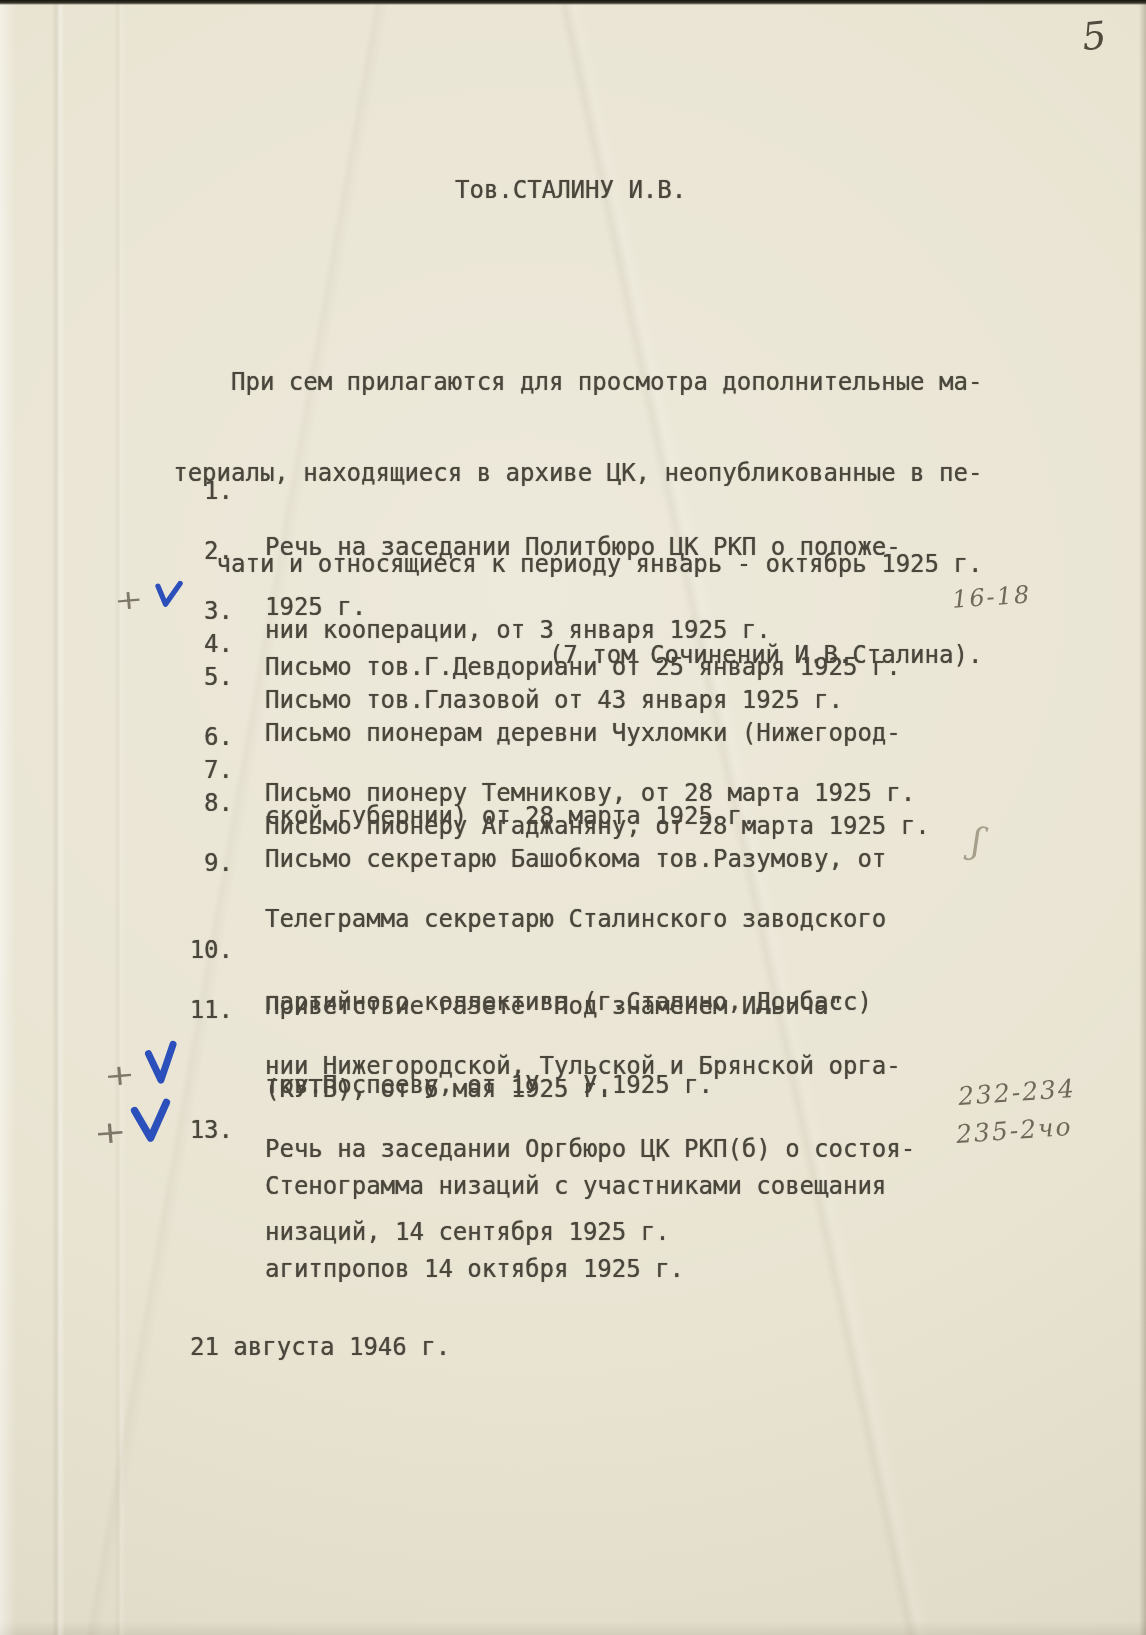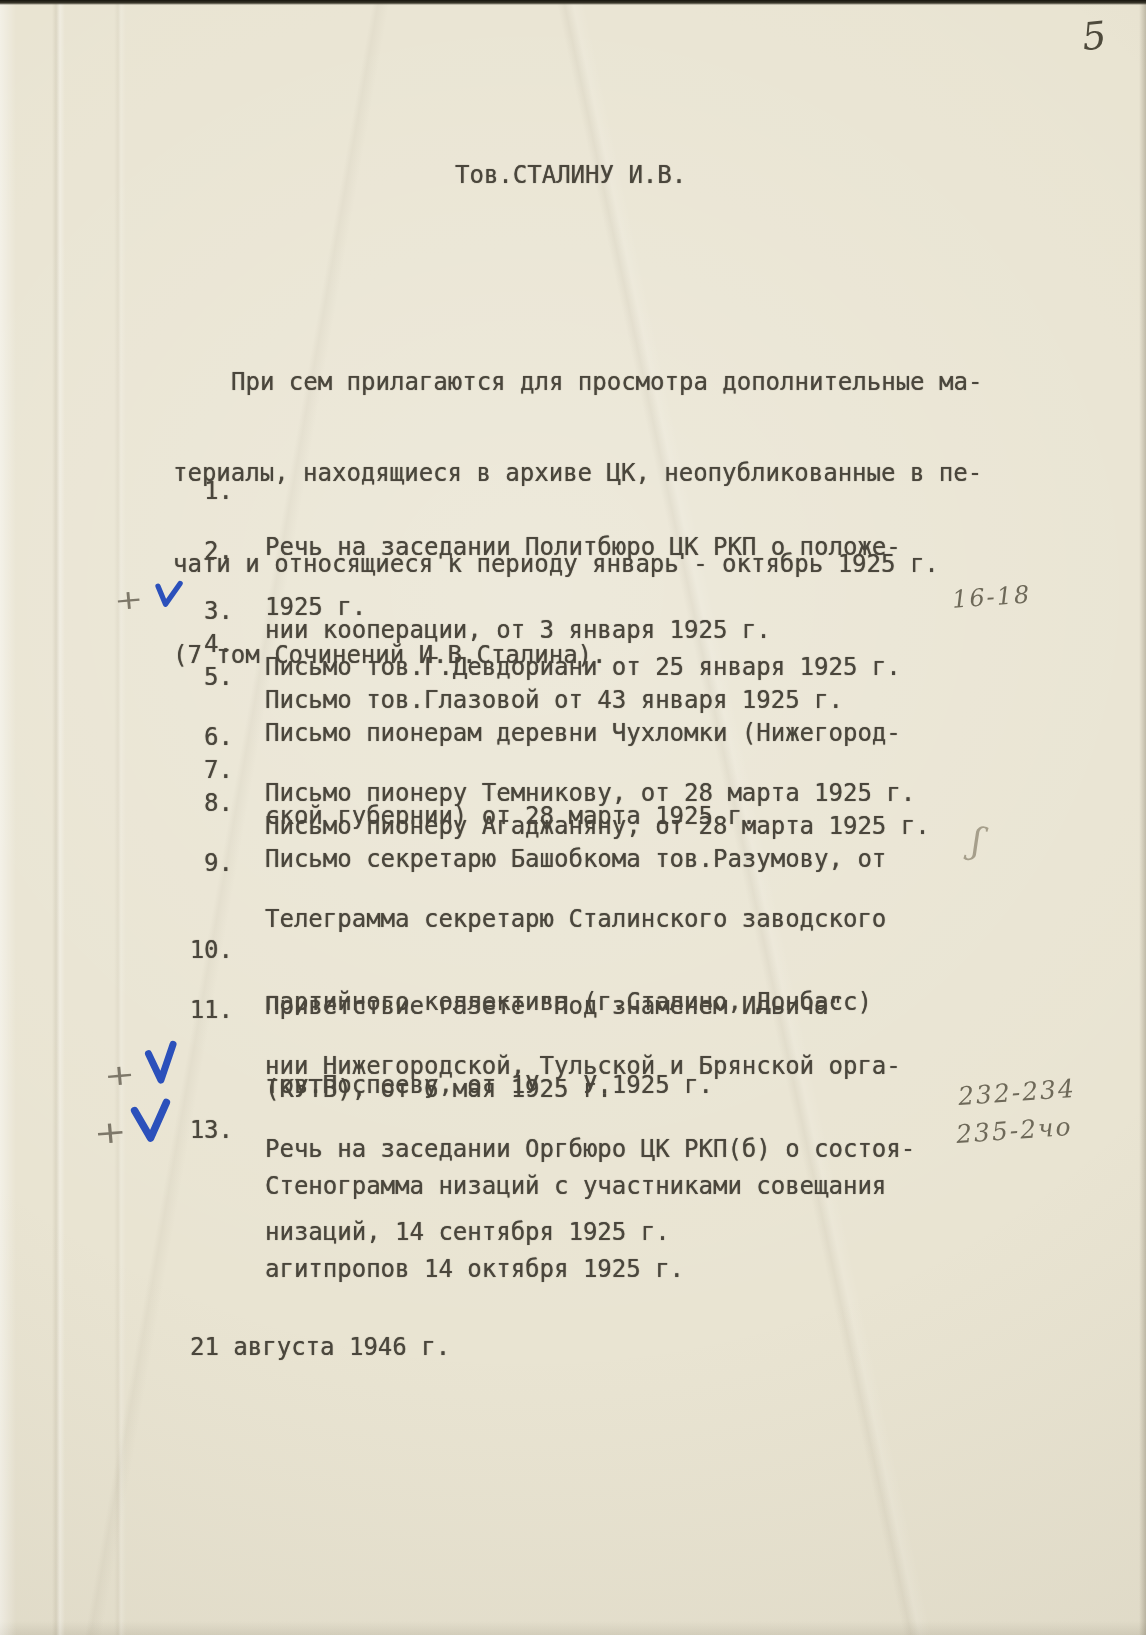--- a/index.html
+++ b/index.html
@@ -29,22 +29,22 @@
   .edge-top { position:absolute; left:0; top:0; width:100%; height:5px;
     background:linear-gradient(180deg,#16140d 0%, #3a372b 60%, rgba(58,55,43,0) 100%); }
   .typed {
     position:absolute;
     font-family:"DejaVu Sans Mono","Liberation Mono",monospace;
     font-size:24px;
     color:#4a463c;
     text-shadow:0 0 1px rgba(74,70,60,.70), 0.4px 0.4px 0 rgba(74,70,60,.25);
     white-space:pre;
   }
-  .title { left:455px; top:160px; line-height:30px; }
-  .intro { left:173px; top:309px; }
+  .title { left:455px; top:175px; line-height:30px; }
+  .intro { left:173px; top:309px;text-align:right; }
   .intro .tline { line-height:35px; }
   .intro .tline.indent { padding-left:58px; }
   .date-line { left:190px; top:1332px; line-height:30px; }
   .item { position:absolute; left:185px; display:flex; }
   .item .num { width:48px; text-align:right; flex:none; line-height:27px; }
   .item .body { margin-left:32px; }
   .tline { line-height:27px; white-space:pre; }
   
   .hand {
     position:absolute;

